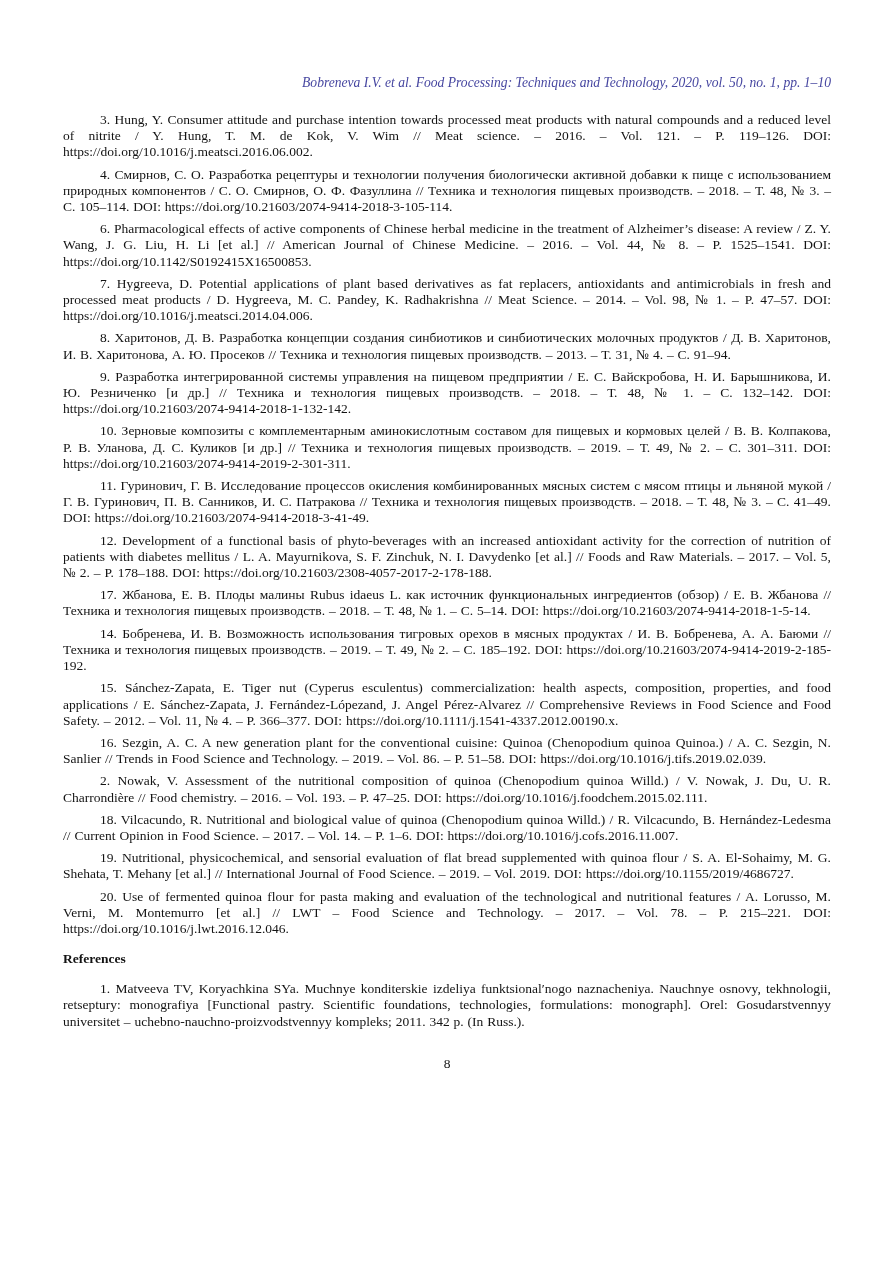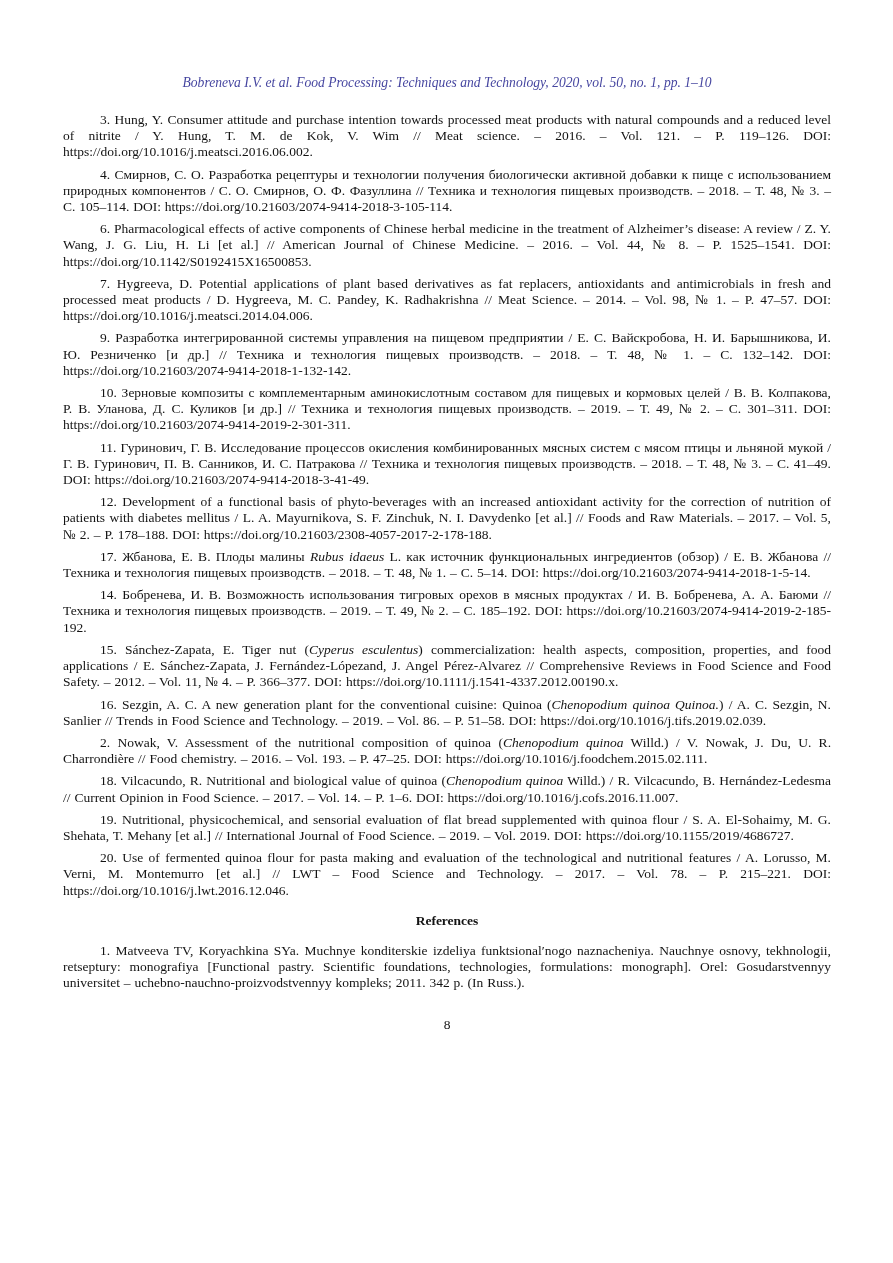--- a/index.html
+++ b/index.html
@@ -12,40 +12,39 @@
   .page {
     position: relative;
     width: 893px;
     height: 1263px;
     box-sizing: border-box;
     padding: 75px 62px 0 63px;
     background: #ffffff;
     overflow: hidden;
   }
   .running-head {
-    text-align: center;
+    text-align: right;
     font-style: italic;
     font-size: 13.6px;
     line-height: 16px;
     margin-bottom: 15px;
   }
   .refs p.ref {
     margin: 0;
     padding-top: 6px;
     text-align: justify;
     text-indent: 37px;
     font-size: 13.5px;
     line-height: 16.2px;
     word-spacing: 0.5px;
   }
   .refs .it {
-    font-style: italic;
   }
   .section-heading {
-    text-align: center;
+    text-align: left;
     font-size: 13.5px;
     font-weight: bold;
     margin: 14px 0 8px 0;
   }
   .page-number {
     text-align: center;
     font-size: 13.5px;
     margin-top: 26px;
   }
 </style>
@@ -53,20 +52,21 @@
 <body>
 
 <div class="page">
   <div class="running-head" style="color: rgb(70, 70, 160);">Bobreneva I.V. et al. Food Processing: Techniques and Technology, 2020, vol. 50, no. 1, pp. 1–10</div>
 
   <div class="refs">
       <p class="ref"><span>3. Hung, Y. Consumer attitude and purchase intention towards processed meat products with natural compounds and a reduced level of nitrite / Y. Hung, T. M. de Kok, V. Wim // Meat science. – 2016. – Vol. 121. – P. 119–126. DOI: https://doi.org/10.1016/j.meatsci.2016.06.002.</span></p>
       <p class="ref"><span>4. Смирнов, С. О. Разработка рецептуры и технологии получения биологически активной добавки к пище с использованием природных компонентов / С. О. Смирнов, О. Ф. Фазуллина // Техника и технология пищевых производств. – 2018. – Т. 48, № 3. – С. 105–114. DOI: https://doi.org/10.21603/2074-9414-2018-3-105-114.</span></p>
       <p class="ref"><span>6. Pharmacological effects of active components of Chinese herbal medicine in the treatment of Alzheimer’s disease: A review / Z. Y. Wang, J. G. Liu, H. Li [et al.] // American Journal of Chinese Medicine. – 2016. – Vol. 44, № 8. – P. 1525–1541. DOI: https://doi.org/10.1142/S0192415X16500853.</span></p>
       <p class="ref"><span>7. Hygreeva, D. Potential applications of plant based derivatives as fat replacers, antioxidants and antimicrobials in fresh and processed meat products / D. Hygreeva, M. C. Pandey, K. Radhakrishna // Meat Science. – 2014. – Vol. 98, № 1. – P. 47–57. DOI: https://doi.org/10.1016/j.meatsci.2014.04.006.</span></p>
+      <p class="ref"><span>8. Харитонов, Д. В. Разработка концепции создания синбиотиков и синбиотических молочных продуктов / Д. В. Харитонов, И. В. Харитонова, А. Ю. Просеков // Техника и технология пищевых производств. – 2013. – Т. 31, № 4. – С. 91–94.</span></p>
       <p class="ref"><span>9. Разработка интегрированной системы управления на пищевом предприятии / Е. С. Вайскробова, Н. И. Барышникова, И. Ю. Резниченко [и др.] // Техника и технология пищевых производств. – 2018. – Т. 48, № 1. – С. 132–142. DOI: https://doi.org/10.21603/2074-9414-2018-1-132-142.</span></p>
       <p class="ref"><span>10. Зерновые композиты с комплементарным аминокислотным составом для пищевых и кормовых целей / В. В. Колпакова, Р. В. Уланова, Д. С. Куликов [и др.] // Техника и технология пищевых производств. – 2019. – Т. 49, № 2. – С. 301–311. DOI: https://doi.org/10.21603/2074-9414-2019-2-301-311.</span></p>
       <p class="ref"><span>11. Гуринович, Г. В. Исследование процессов окисления комбинированных мясных систем с мясом птицы и льняной мукой / Г. В. Гуринович, П. В. Санников, И. С. Патракова // Техника и технология пищевых производств. – 2018. – Т. 48, № 3. – С. 41–49. DOI: https://doi.org/10.21603/2074-9414-2018-3-41-49.</span></p>
       <p class="ref"><span>12. Development of a functional basis of phyto-beverages with an increased antioxidant activity for the correction of nutrition of patients with diabetes mellitus / L. A. Mayurnikova, S. F. Zinchuk, N. I. Davydenko [et al.] // Foods and Raw Materials. – 2017. – Vol. 5, № 2. – P. 178–188. DOI: https://doi.org/10.21603/2308-4057-2017-2-178-188.</span></p>
       <p class="ref"><span>17. Жбанова, Е. В. Плоды малины </span><span class="it">Rubus idaeus</span><span> L. как источник функциональных ингредиентов (обзор) / Е. В. Жбанова // Техника и технология пищевых производств. – 2018. – Т. 48, № 1. – С. 5–14. DOI: https://doi.org/10.21603/2074-9414-2018-1-5-14.</span></p>
       <p class="ref"><span>14. Бобренева, И. В. Возможность использования тигровых орехов в мясных продуктах / И. В. Бобренева, А. А. Баюми // Техника и технология пищевых производств. – 2019. – Т. 49, № 2. – С. 185–192. DOI: https://doi.org/10.21603/2074-9414-2019-2-185-192.</span></p>
       <p class="ref"><span>15. Sánchez-Zapata, E. Tiger nut (</span><span class="it">Cyperus esculentus</span><span>) commercialization: health aspects, composition, properties, and food applications / E. Sánchez-Zapata, J. Fernández-Lópezand, J. Angel Pérez-Alvarez // Comprehensive Reviews in Food Science and Food Safety. – 2012. – Vol. 11, № 4. – P. 366–377. DOI: https://doi.org/10.1111/j.1541-4337.2012.00190.x.</span></p>
       <p class="ref"><span>16. Sezgin, A. C. A new generation plant for the conventional cuisine: Quinoa (</span><span class="it">Chenopodium quinoa Quinoa.</span><span>) / A. C. Sezgin, N. Sanlier // Trends in Food Science and Technology. – 2019. – Vol. 86. – P. 51–58. DOI: https://doi.org/10.1016/j.tifs.2019.02.039.</span></p>
       <p class="ref"><span>2. Nowak, V. Assessment of the nutritional composition of quinoa (</span><span class="it">Chenopodium quinoa</span><span> Willd.) / V. Nowak, J. Du, U. R. Charrondière // Food chemistry. – 2016. – Vol. 193. – P. 47–25. DOI: https://doi.org/10.1016/j.foodchem.2015.02.111.</span></p>
       <p class="ref"><span>18. Vilcacundo, R. Nutritional and biological value of quinoa (</span><span class="it">Chenopodium quinoa</span><span> Willd.) / R. Vilcacundo, B. Hernández-Ledesma // Current Opinion in Food Science. – 2017. – Vol. 14. – P. 1–6. DOI: https://doi.org/10.1016/j.cofs.2016.11.007.</span></p>

